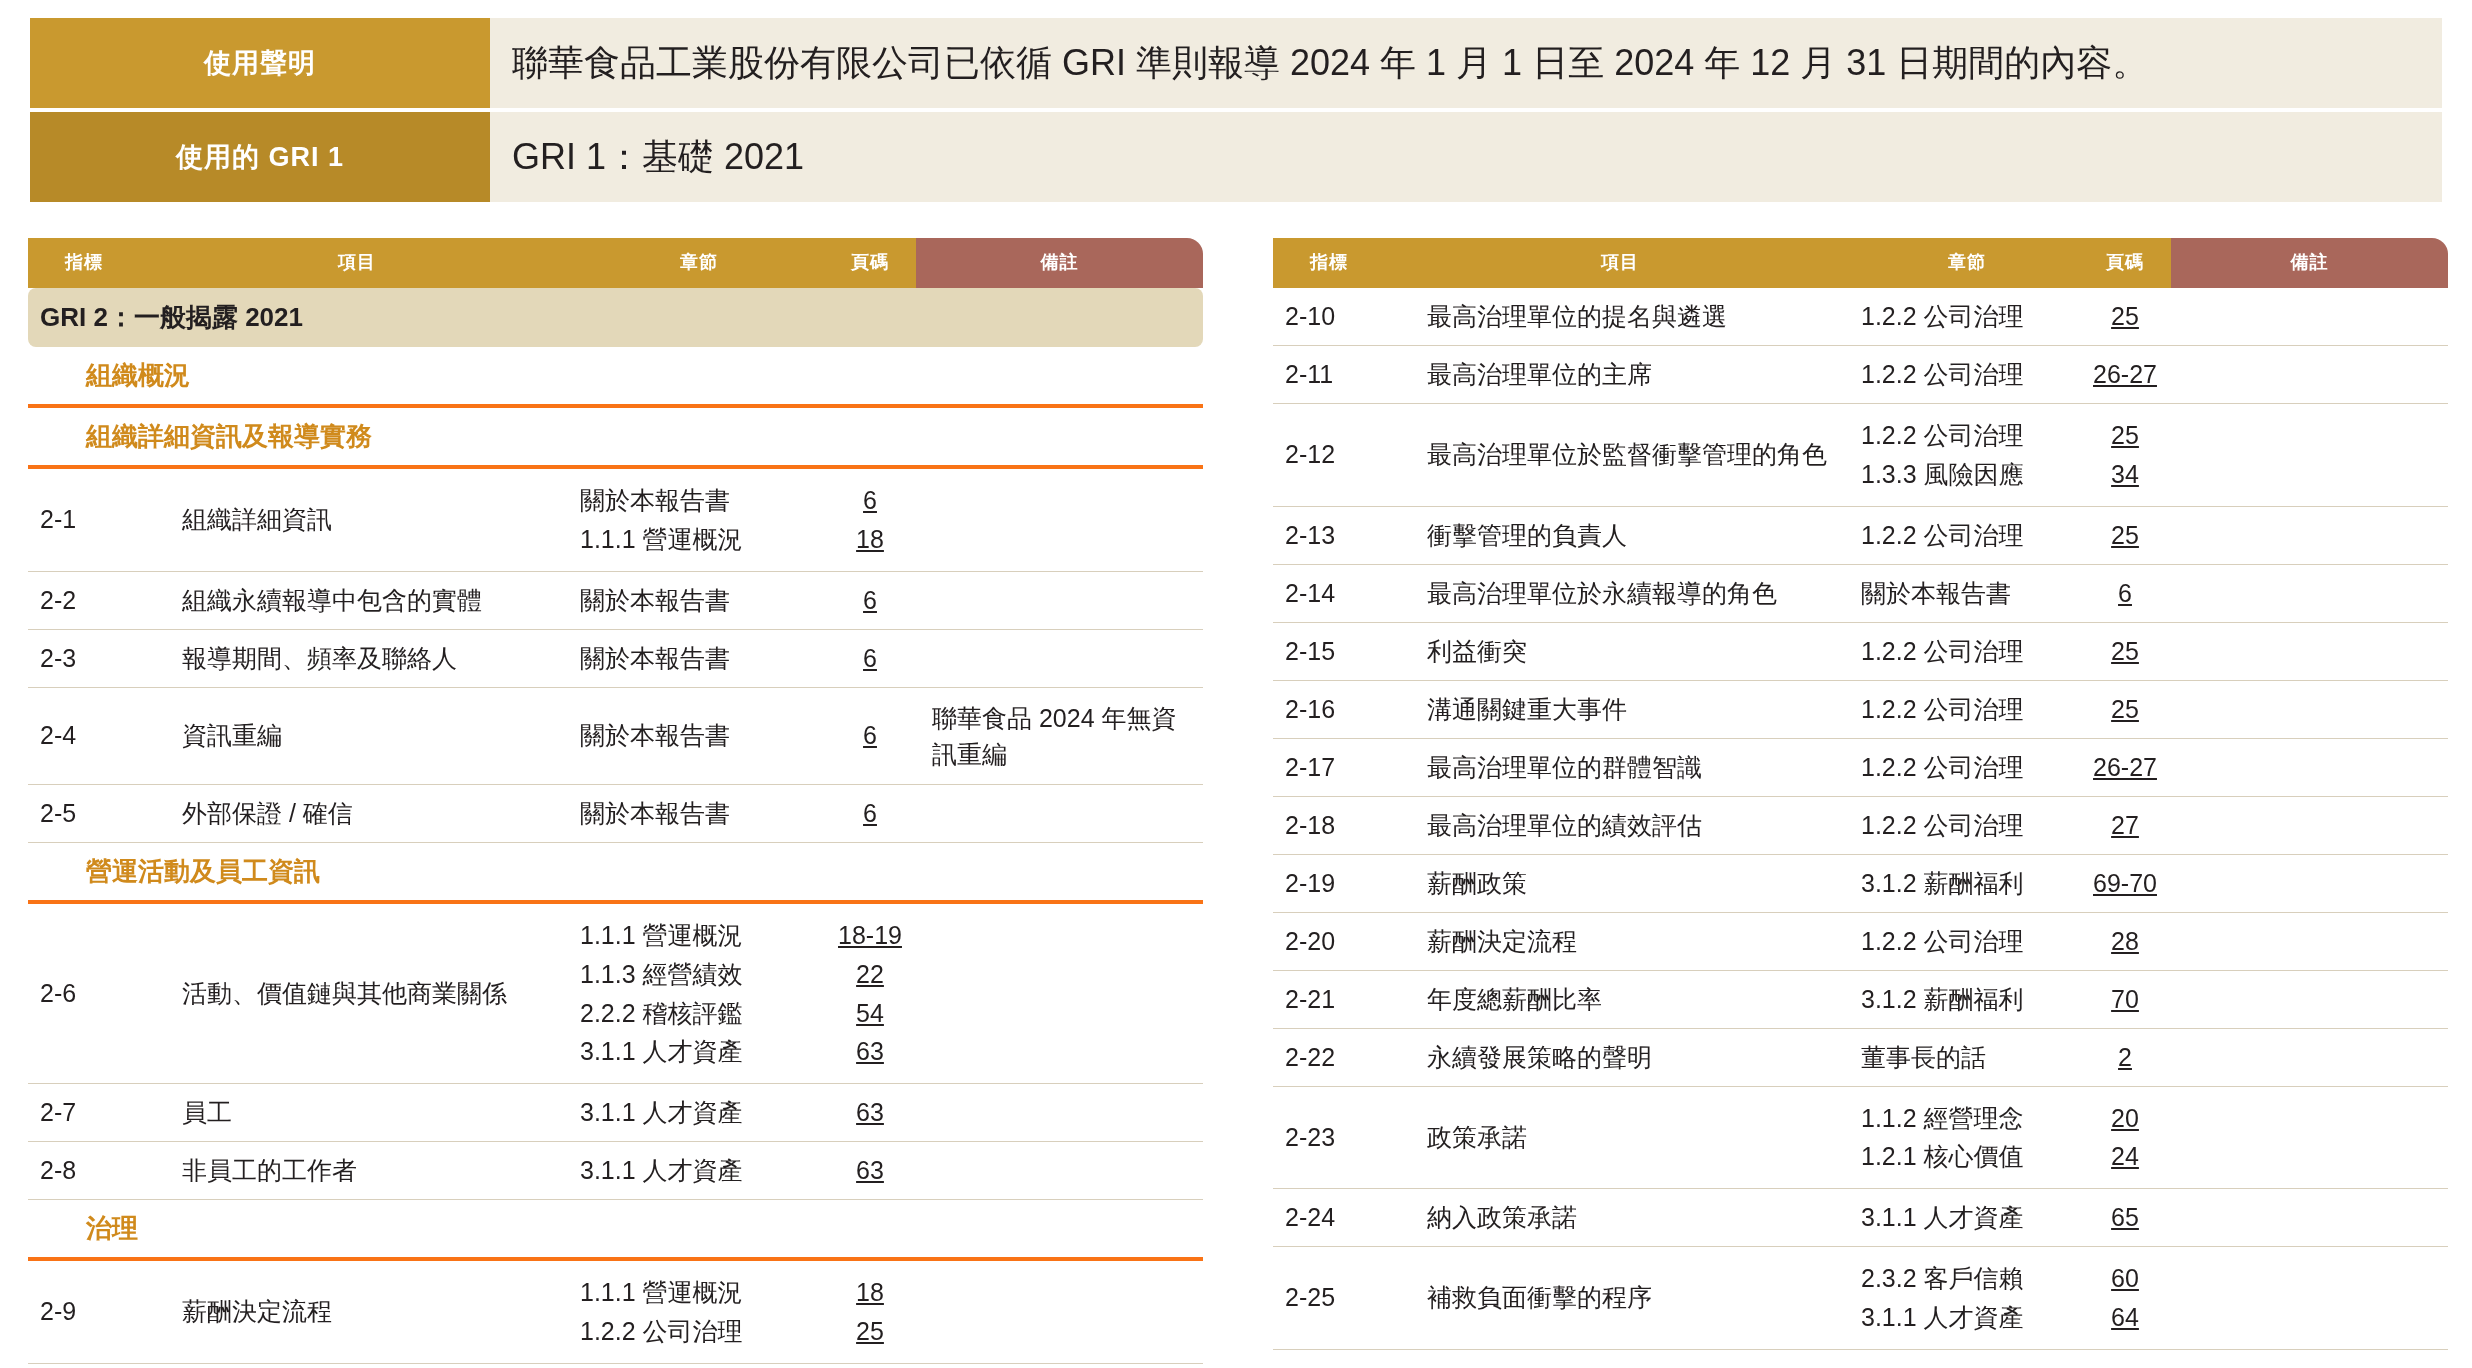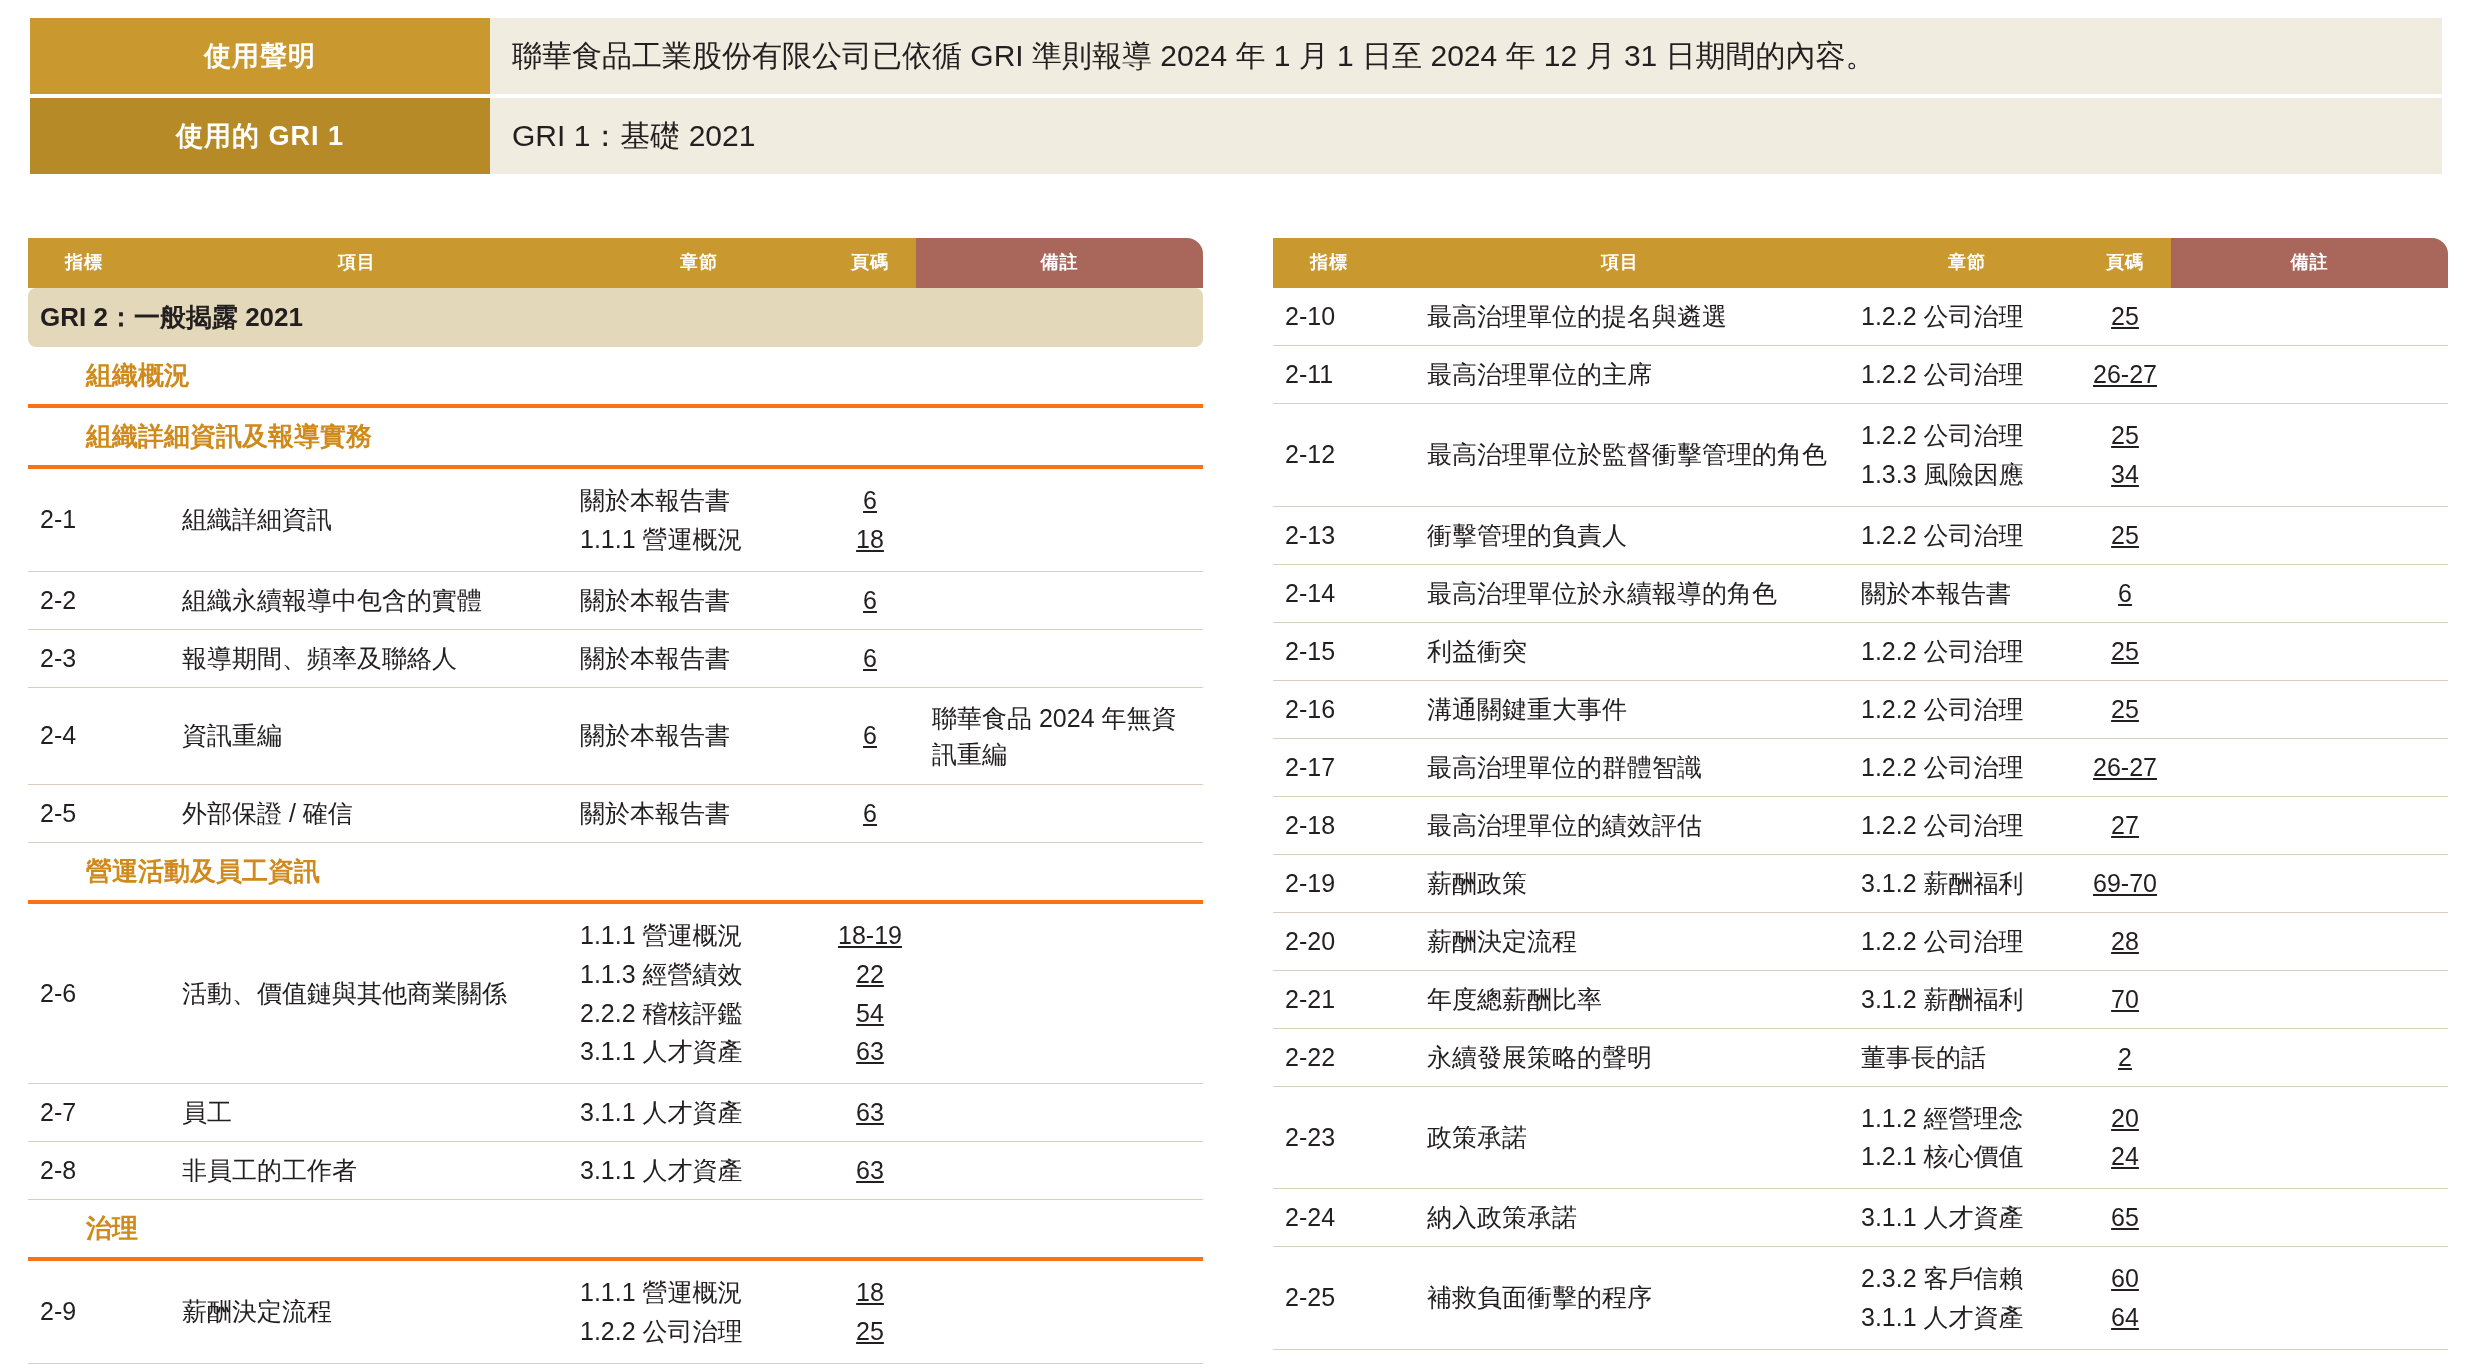--- a/index.html
+++ b/index.html
@@ -31,31 +31,31 @@
   .statement-label {
     width: 460px;
     flex: 0 0 460px;
     background: #c9992f;
     color: #ffffff;
     font-size: 27px;
     font-weight: bold;
     display: flex;
     align-items: center;
     justify-content: center;
-    padding: 20px 0;
+    padding: 27px 0;
     letter-spacing: 1px;
   }
   .statement-label.dark {
     background: #b78a28;
   }
   .statement-value {
     flex: 1 1 auto;
     background: #f1ece0;
     color: #231f20;
-    font-size: 30px;
+    font-size: 36px;
     display: flex;
     align-items: center;
     padding: 11px 22px;
   }
 
   
   .tables {
     position: absolute;
     left: 28px;
     top: 238px;

